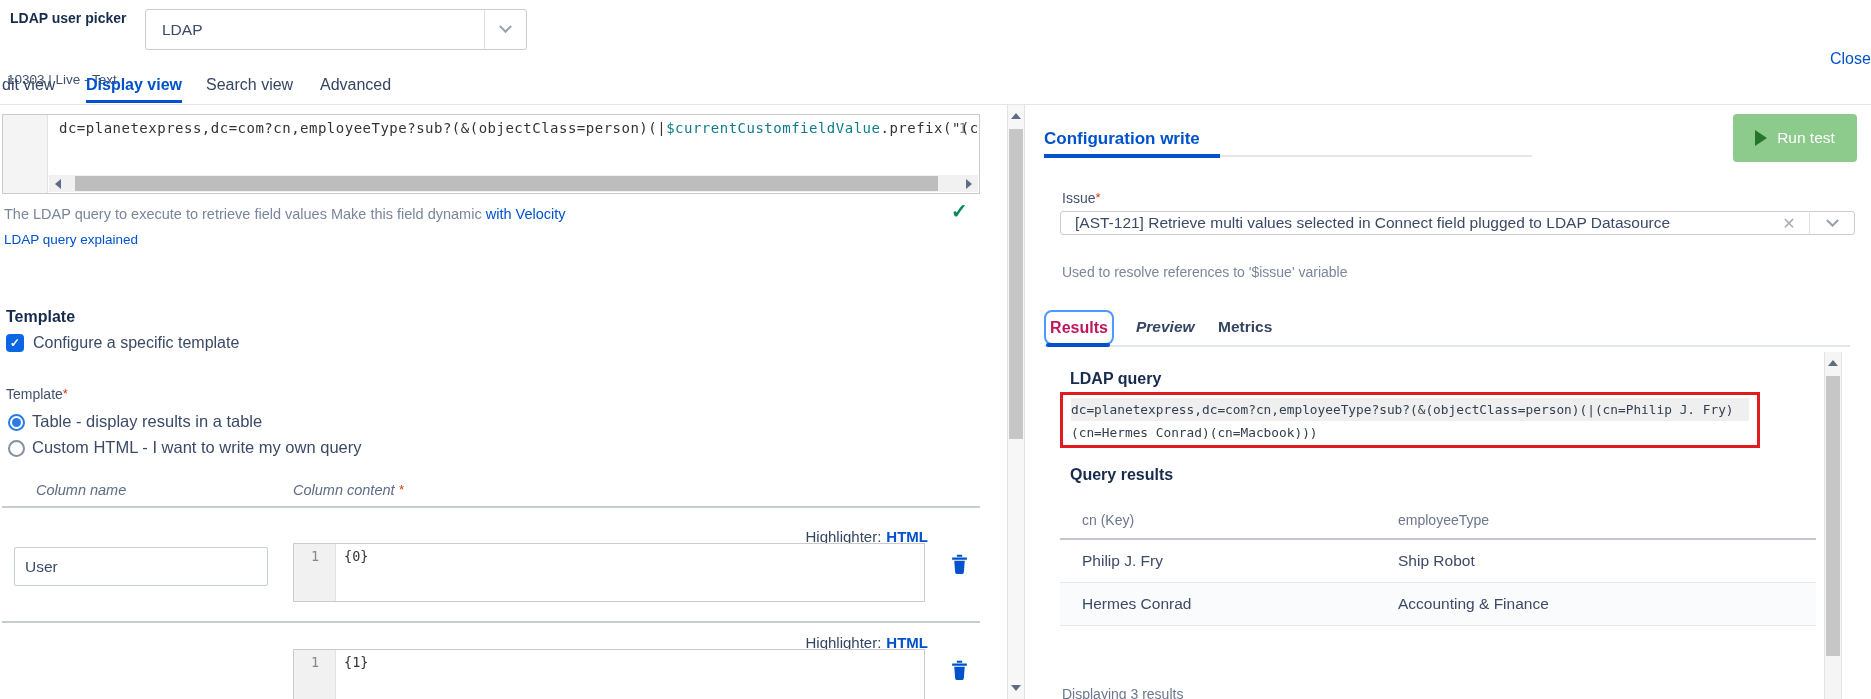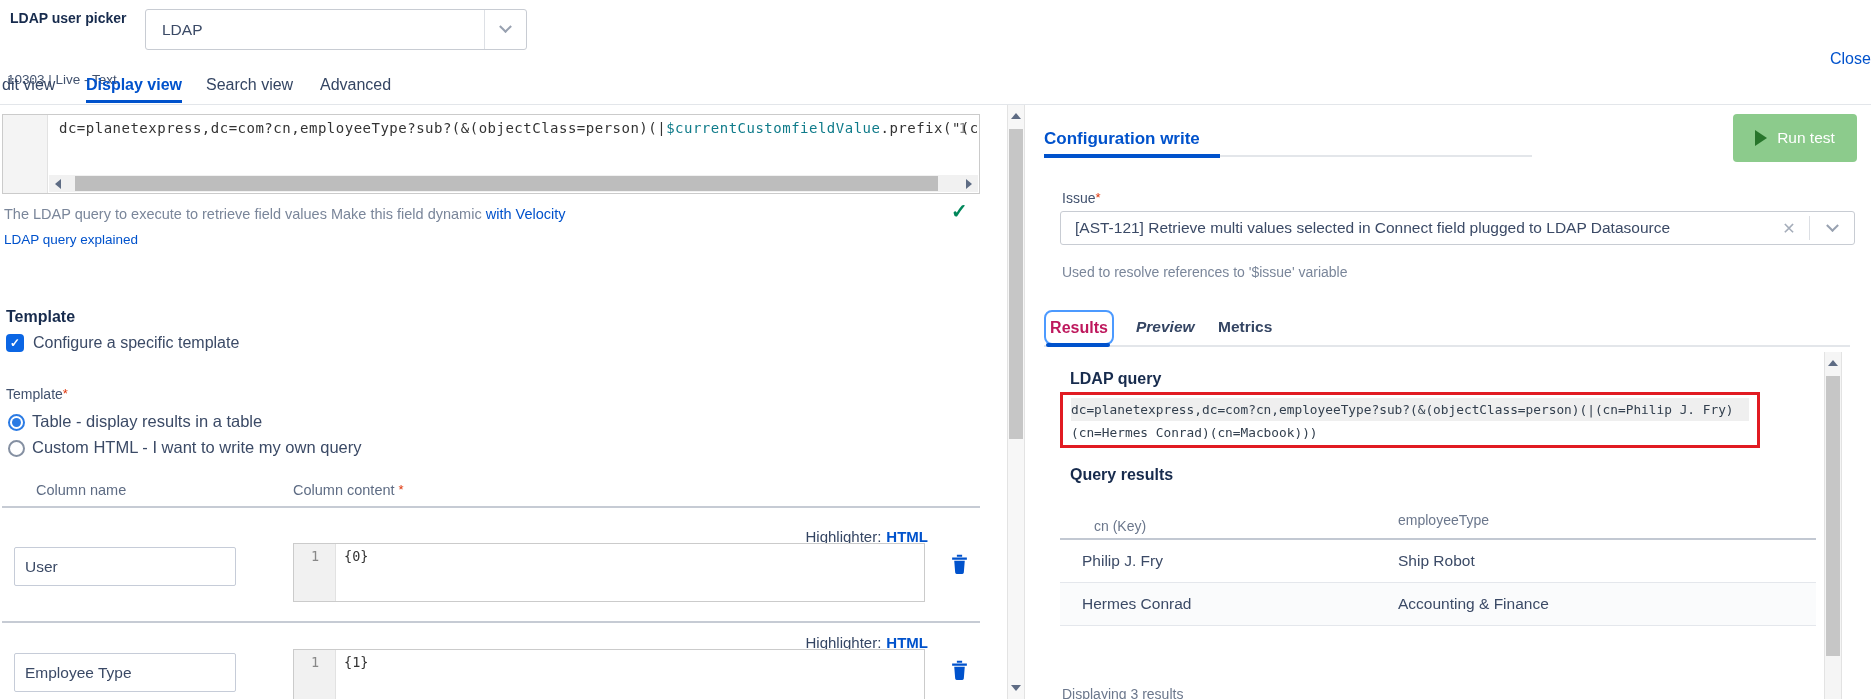--- a/index.html
+++ b/index.html
@@ -59,28 +59,28 @@
   .cb-label { left:33px; top:334px; font-size:16px; color:#3B4A66; }
   .tpl-label { left:6px; top:386px; font-size:14px; color:#42526E; }
   .req { color:#DE350B; font-size:13px; vertical-align:top; }
   .radio { width:17px; height:17px; border-radius:50%; }
   .radio.sel { left:8px; top:414px; border:2px solid #2B7BE4; display:flex; align-items:center; justify-content:center; }
   .radio.sel::after { content:""; width:9px; height:9px; border-radius:50%; background:#2B7BE4; }
   .radio.unsel { left:8px; top:440px; border:2px solid #8590A2; }
   .radio-label { font-size:16.5px; color:#3B4A66; }
   .radio-label.r0 { left:32px; top:412px; }
   .radio-label.r1 { left:32px; top:438px; }
-  .col-hdr { top:482px; font-size:14.5px; color:#5E6C84; }
+  .col-hdr { top:482px; font-size:14.5px; color:#5E6C84;font-style:italic; }
   .col-hdr.c0 { left:36px; }
   .col-hdr.c1 { left:293px; }
   .row-divider { left:2px; width:978px; height:2px; background:#C6CBD4; }
 
   .hl-row { width:300px; text-align:right; font-size:15px; color:#344563; }
   .hl-row .hl-val { color:#0052CC; font-weight:bold; margin-left:5px; }
-  .name-input { width:222px; height:39px; border:1px solid #C6CCD8; border-radius:2px; padding:0 10px;
+  .name-input { width:254px; height:39px; border:1px solid #C6CCD8; border-radius:2px; padding:0 10px;
                 font-size:15.5px; color:#3B4A66; font-family:"Liberation Sans", sans-serif; background:#fff; }
   .mini-editor { width:632px; height:59px; border:1px solid #CBCBCB; background:#fff; }
   .mini-editor .gutter { position:absolute; left:0; top:0; bottom:0; width:42px; background:#F1F1F1; border-right:1px solid #E2E2E2; }
   .mini-editor .lnum { position:absolute; left:0; top:4px; width:42px; text-align:center;
                        font-family:"DejaVu Sans Mono", monospace; font-size:13.5px; color:#888; }
   .mini-editor .code { position:absolute; left:50px; top:4px; font-family:"DejaVu Sans Mono", monospace; font-size:13.5px; color:#333; }
   .trash { width:17px; height:20px; cursor:pointer; }
 
   
   .vscroll-left { left:1007px; top:105px; width:18px; height:594px; background:#F7F7F7;
@@ -91,21 +91,21 @@
   
   .cfg-title { left:1044px; top:129px; font-size:17px; font-weight:bold; color:#0052CC; }
   .cfg-blue-bar { left:1044px; top:154px; width:176px; height:4px; background:#0052CC; }
   .cfg-gray-bar { left:1220px; top:155px; width:312px; height:2px; background:#E3E6EA; }
   .run-btn { left:1733px; top:114px; width:124px; height:48px; background:#8CCB8C; border-radius:4px;
              display:flex; align-items:center; justify-content:center; gap:10px; cursor:pointer; border:none; }
   .run-btn .play { width:0; height:0; border-top:8px solid transparent; border-bottom:8px solid transparent; border-left:12px solid #27752B; }
   .run-btn .lbl { color:#fff; font-size:15.5px; }
 
   .issue-label { left:1062px; top:190px; font-size:14px; color:#42526E; }
-  .issue-select { left:1060px; top:211px; width:795px; height:34px; border:1px solid #C8CCD3; border-radius:3px;
+  .issue-select { left:1060px; top:211px; width:795px; height:24px; border:1px solid #C8CCD3; border-radius:3px;
                   background:#fff; display:flex; align-items:center; }
   .issue-select .val { flex:1; padding-left:14px; font-size:15.5px; color:#3B4A66; white-space:nowrap; overflow:hidden; }
   .issue-select .clear { width:40px; text-align:center; color:#A5ADBA; font-size:16px; cursor:pointer; }
   .issue-select .sep { width:1px; height:24px; background:#DCDFE4; }
   .issue-select .chev-zone { width:44px; display:flex; align-items:center; justify-content:center; cursor:pointer; }
   .issue-helper { left:1062px; top:264px; font-size:14px; color:#7A869A; }
 
   .rtab-box { left:1044px; top:310px; width:70px; height:35px; border:2px solid #4C9AFF; border-radius:8px;
               display:flex; align-items:center; justify-content:center; background:#fff; z-index:2; }
   .rtab-box .lbl { color:#be185d; font-size:16px; font-weight:600; }
@@ -117,21 +117,21 @@
   .ldapq-heading { left:1070px; top:370px; font-size:16px; font-weight:600; color:#172B4D; }
   .redbox { left:1060px; top:392px; width:700px; height:56px; border:3px solid #E11B22; background:#fff;
             padding:3px 8px; overflow:hidden; }
   .redbox .ln { display:block; font-family:"DejaVu Sans Mono", monospace; font-size:12.8px; color:#33404F;
                 line-height:23px; white-space:nowrap; }
   .redbox .ln.hl { background:#EFEFEF; }
 
   .qr-heading { left:1070px; top:466px; font-size:16px; font-weight:600; color:#172B4D; }
   .rtable { left:1060px; top:505px; width:756px; }
   .rtable .thead { position:relative; height:33px; font-size:14px; color:#6B778C; }
-  .rtable .thead .h0 { position:absolute; left:22px; top:13px;margin-left:12px; }
+  .rtable .thead .h0 { position:absolute; left:22px; top:7px; }
   .rtable .thead .h1 { position:absolute; left:338px; top:7px; }
   .rtable .hdiv { height:2px; background:#C2C8D2; }
   .rtable .trow { position:relative; height:43px; font-size:15.5px; color:#3B4A66; border-bottom:1px solid #E4E7EC; background:#fff; }
   .rtable .trow.stripe { background:#FAFBFC; }
   .rtable .trow .c0 { position:absolute; left:22px; top:12px; }
   .rtable .trow .c1 { position:absolute; left:338px; top:12px; }
   .results-footer { left:1062px; top:686px; font-size:14px; color:#6B778C; }
 
   .vscroll-right { left:1824px; top:352px; width:18px; height:347px; background:#F5F5F5;
                    border-left:1px solid #E3E3E3; border-right:1px solid #E3E3E3; }
@@ -203,21 +203,20 @@
   </div>
   <svg class="abs trash" style="left:951px; top:554px;" viewBox="0 0 16 19">
     <path fill="#0052CC" d="M5.5 0.8h5v1.8h-5z M1 3.4h14v2H1z M3 6.4h10l-0.9 11.2a1.4 1.4 0 0 1-1.4 1.3H5.3a1.4 1.4 0 0 1-1.4-1.3z"></path>
   </svg>
 
   <div class="abs row-divider" style="top:621px;"></div>
 
   <div class="abs hl-row" style="left:628px; top:634px;">
     <span>Highlighter:</span><a class="hl-val blue-link">HTML</a>
   </div>
-  <input class="abs name-input" style="left: 14px; top: 653px;" value="Employee Type">
   <div class="abs mini-editor" style="left:293px; top:649px;">
     <div class="gutter"></div>
     <div class="lnum">1</div>
     <div class="code">{1}</div>
   </div>
   <svg class="abs trash" style="left:951px; top:660px;" viewBox="0 0 16 19">
     <path fill="#0052CC" d="M5.5 0.8h5v1.8h-5z M1 3.4h14v2H1z M3 6.4h10l-0.9 11.2a1.4 1.4 0 0 1-1.4 1.3H5.3a1.4 1.4 0 0 1-1.4-1.3z"></path>
   </svg>
 
   <div class="abs vscroll-left">

